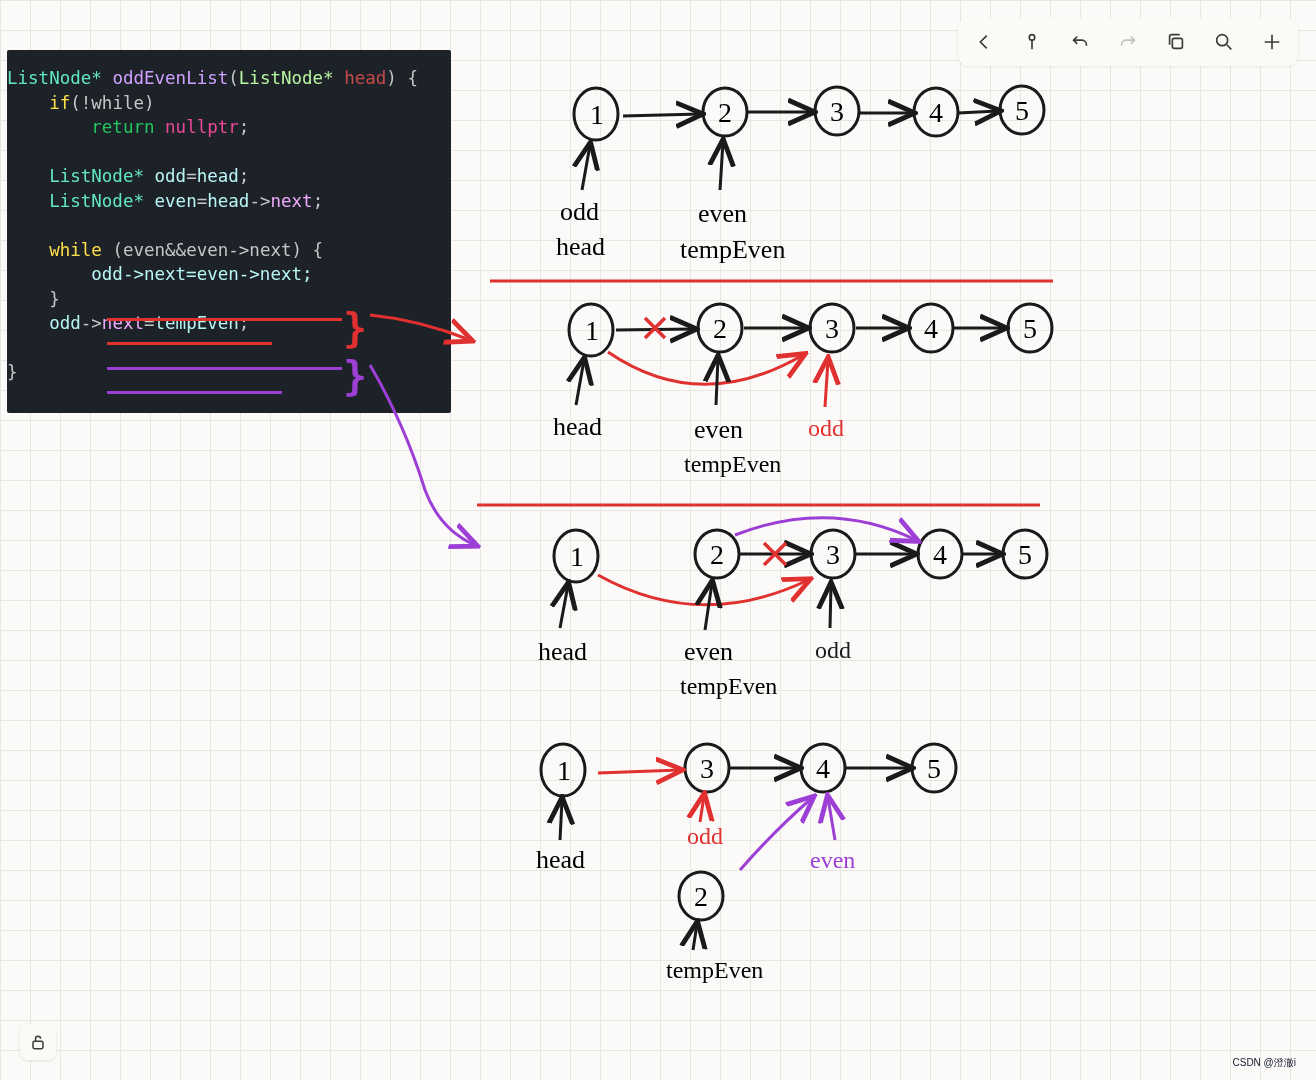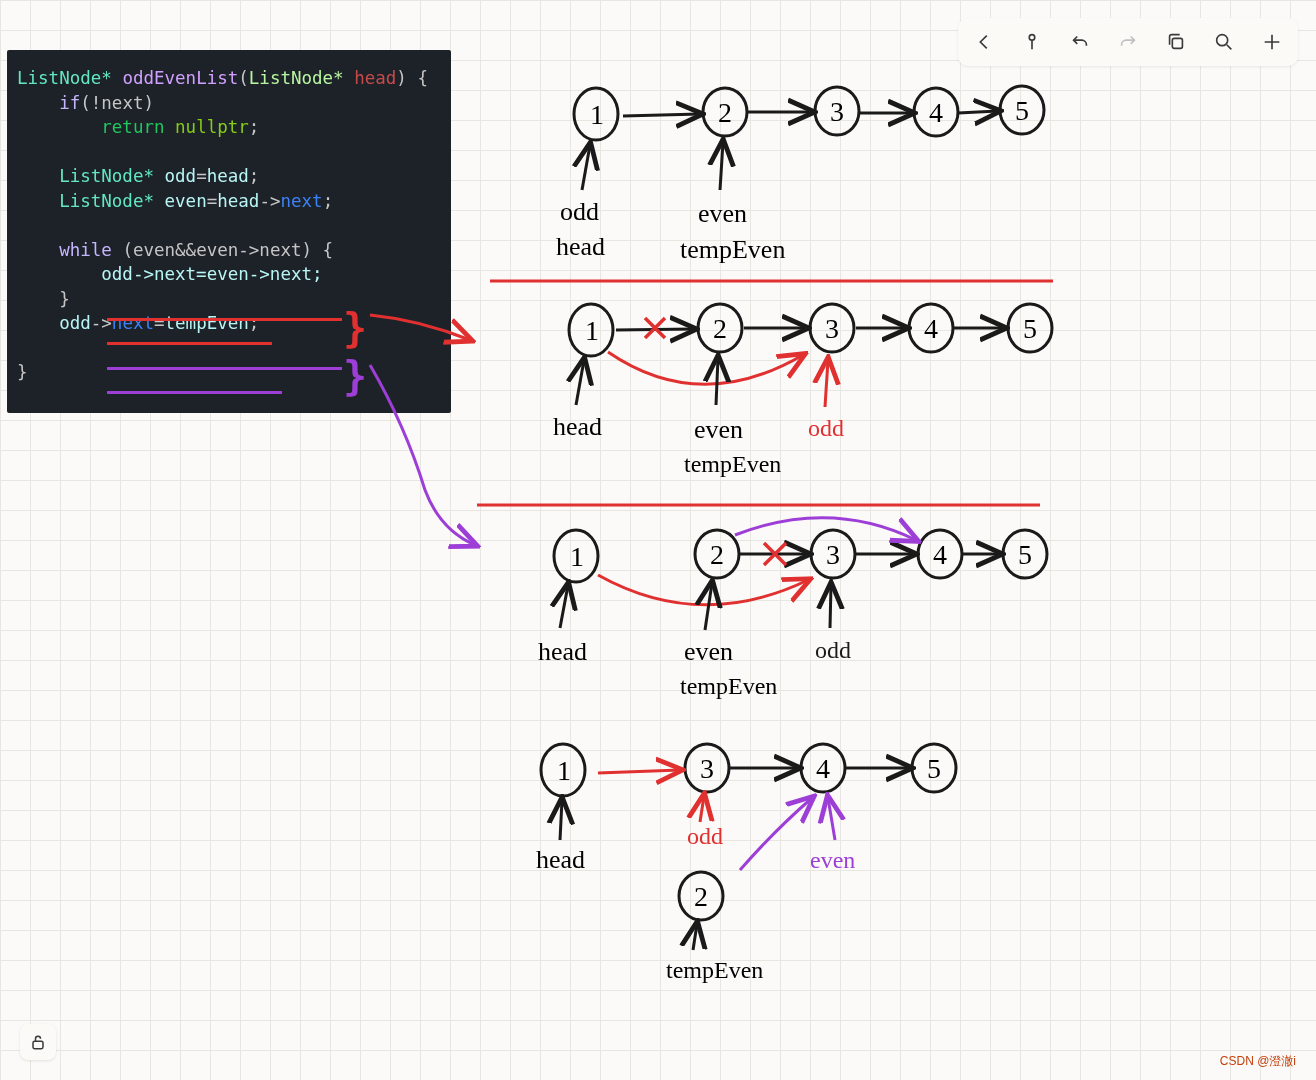--- a/index.html
+++ b/index.html
@@ -4,38 +4,38 @@
 <style>
 *{margin:0;padding:0;box-sizing:border-box}
 body{width:1316px;height:1080px;position:relative;overflow:hidden;font-family:-apple-system,sans-serif}
 .grid-bg{position:absolute;inset:0;background:#fbfaf8;background-image:linear-gradient(#e8e6e0 1px,transparent 1px),linear-gradient(90deg,#e8e6e0 1px,transparent 1px);background-size:30px 30px}
 .toolbar{position:absolute;top:18px;right:18px;background:#fbfaf6;border-radius:10px;padding:8px 10px;display:flex;gap:16px;align-items:center;box-shadow:0 1px 3px rgba(0,0,0,0.08)}
 .tool-icon{width:32px;height:32px;display:flex;align-items:center;justify-content:center;color:#3a3a3a}
 .tool-icon svg{width:22px;height:22px;stroke:#3a3a3a;stroke-width:1.8;fill:none}
 .tool-icon.disabled svg{stroke:#c0c0c0}
 .lock-btn{position:absolute;bottom:20px;left:20px;width:36px;height:36px;border-radius:8px;background:#fbfaf6;display:flex;align-items:center;justify-content:center;box-shadow:0 1px 3px rgba(0,0,0,0.1)}
 .lock-btn svg{width:20px;height:20px;stroke:#3a3a3a;stroke-width:1.8;fill:none}
-.code-block{position:absolute;left:7px;top:50px;width:444px;background:#1d2229;padding:16px 10px 28px 10px;font-family:Menlo,Consolas,monospace;font-size:17.5px;line-height:1.4;color:#d6d6d6;border-radius:2px}
+.code-block{position:absolute;left:7px;top:50px;width:444px;background:#1d2229;padding:16px 10px 28px 0;font-family:Menlo,Consolas,monospace;font-size:17.5px;line-height:1.4;color:#d6d6d6;border-radius:2px}
 .code-block .line{white-space:pre}
 .kw-type{color:#62e8c0}
 .kw-fn{color:#d0a0ff}
 .kw-fncall{color:#b8f5a0}
 .kw-param{color:#c74a4a}
-.kw-ctrl{color:#c4b5fd}
-.kw-null{color:#84cc16}
+.kw-ctrl{color:#fde047}
+.kw-null{color:#ec4899}
 .kw-var{color:#b8f5f5}
-.kw-mem{color:#3b82f6}
+.kw-mem{color:#f0abfc}
 .kw-ret{color:#22c55e}
 .punct{color:#c5c5c5}
 .underline-red{position:absolute;height:2.5px;background:#e03030}
 .underline-purple{position:absolute;height:2.5px;background:#9d3fd6}
 .brace-red{position:absolute;color:#e03030;font-size:40px;font-weight:bold}
 .brace-purple{position:absolute;color:#9d3fd6;font-size:40px;font-weight:bold}
 .overlay{position:absolute;inset:0;pointer-events:none}
-.watermark{position:absolute;bottom:10px;right:20px;color:#c2410c;font-size:12px}
+.watermark{position:absolute;bottom:10px;right:20px;color:#0f172a;font-size:10px}
 </style>
 </head>
 <body>
 
 <div class="grid-bg"></div>
 
 <div class="toolbar">
   <div class="tool-icon">
       <svg viewBox="0 0 24 24">
         <path d="M15 5l-7 7 7 7"></path>
@@ -80,21 +80,21 @@
 
 <div class="lock-btn">
     <svg viewBox="0 0 24 24">
       <rect x="6" y="11" width="12" height="9" rx="2"></rect>
       <path d="M9 11V8a3 3 0 016 0"></path>
     </svg>
   </div>
 
 <div class="code-block">
 <div class="line"><span class="kw-type">ListNode*</span> <span class="kw-fn">oddEvenList</span><span class="punct">(</span><span class="kw-fncall">ListNode*</span> <span class="kw-param">head</span><span class="punct">) {</span></div>
-<div class="line">    <span class="kw-ctrl">if</span><span class="punct">(!next)</span></div>
+<div class="line">    <span class="kw-ctrl">if</span><span class="punct">(!while)</span></div>
 <div class="line">        <span class="kw-ret">return</span> <span class="kw-null">nullptr</span><span class="punct">;</span></div>
 <div class="line">&nbsp;</div>
 <div class="line">    <span class="kw-type">ListNode*</span> <span class="kw-var">odd</span><span class="punct">=</span><span class="kw-var">head</span><span class="punct">;</span></div>
 <div class="line">    <span class="kw-type">ListNode*</span> <span class="kw-var">even</span><span class="punct">=</span><span class="kw-var">head</span><span class="punct">-&gt;</span><span class="kw-mem">next</span><span class="punct">;</span></div>
 <div class="line">&nbsp;</div>
 <div class="line">    <span class="kw-ctrl">while</span> <span class="punct">(even&amp;&amp;even-&gt;next)</span><span class="punct"> {</span></div>
 <div class="line">        <span class="kw-var">odd-&gt;next=even-&gt;next;</span></div>
 <div class="line">    <span class="punct">}</span></div>
 <div class="line">    <span class="kw-var">odd</span><span class="punct">-&gt;</span><span class="kw-mem">next</span><span class="punct">=</span><span class="kw-var">tempEven</span><span class="punct">;</span></div>
 <div class="line">&nbsp;</div>

